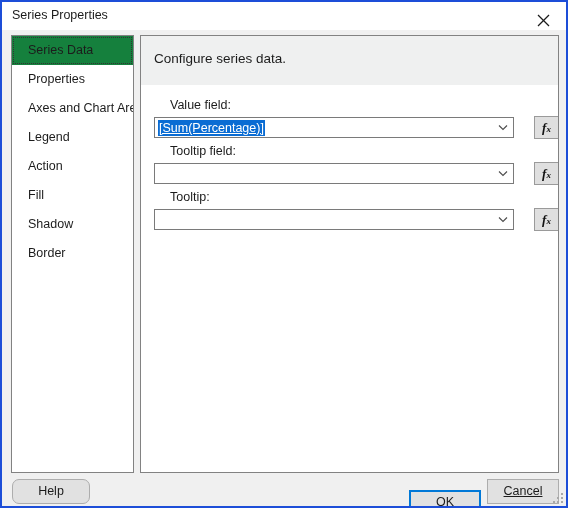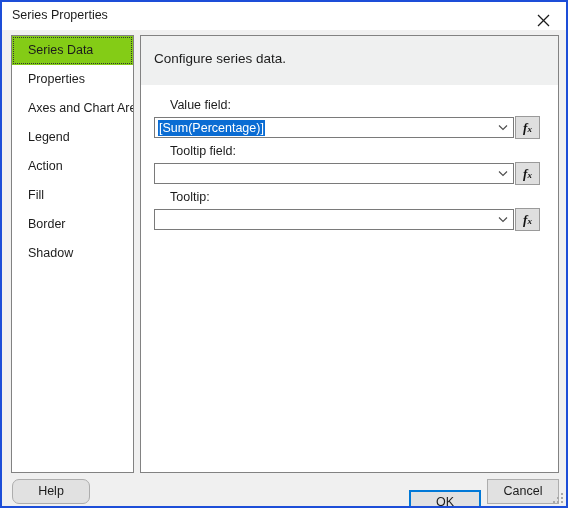--- a/index.html
+++ b/index.html
@@ -82,21 +82,21 @@
     height: 29px;
     line-height: 29px;
     padding-left: 16px;
     font-size: 12.5px;
     color: #1c1c1c;
     white-space: nowrap;
     box-sizing: border-box;
     cursor: default;
   }
   .nav-item.selected {
-    background: #84cc16;
+    background: #15803d;
     outline: 1px dotted #333333;
     outline-offset: -2px;
   }
 
   
   #content-panel {
     position: absolute;
     left: 136px;
     top: 5px;
     width: 419px;
@@ -152,36 +152,37 @@
     top: 2px;
     font-size: 12.5px;
     line-height: 16px;
     color: #1c1c1c;
     white-space: nowrap;
   }
   .combo-value.selected-text {
     background: #0a6cd3;
     color: #ffffff;
     padding: 0 1px;
+    text-decoration: underline;
   }
   .combo-arrow {
     position: absolute;
     right: 1px;
     top: 0;
     width: 19px;
     height: 19px;
     display: flex;
     align-items: center;
     justify-content: center;
   }
 
   .fx-button {
     width: 25px;
     height: 23px;
-    margin-left: 1px;
+    margin-left: 20px;
     background: #dfdfdf;
     border: 1px solid #9a9a9a;
     box-sizing: border-box;
     display: flex;
     align-items: center;
     justify-content: center;
     padding: 0;
     cursor: default;
     font-family: "Liberation Serif", serif;
     font-style: italic;
@@ -214,21 +215,21 @@
     font-family: "Liberation Sans", sans-serif;
     font-size: 12.5px;
     color: #1c1c1c;
     cursor: default;
     padding: 0;
     line-height: 23px;
     text-align: center;
   }
   #help-button  { left: 8px;   top: 3px; width: 78px; border-radius: 7px; }
   #ok-button    { left: 405px; top: 14px; width: 72px; border: 2px solid #0078d7; line-height: 21px; }
-  #cancel-button{ left: 483px; top: 3px; width: 72px; }
+  #cancel-button{ left: 483px; top: 3px; width: 72px; text-decoration: underline; }
 
   #resize-grip {
     position: absolute;
     right: 3px;
     bottom: 3px;
     width: 12px;
     height: 12px;
   }
   #resize-grip i {
     position: absolute;
@@ -268,24 +269,24 @@
       <div class="nav-item">
         <span>Legend</span>
       </div>
       <div class="nav-item">
         <span>Action</span>
       </div>
       <div class="nav-item">
         <span>Fill</span>
       </div>
       <div class="nav-item">
+        <span>Shadow</span>
+      </div>
+      <div class="nav-item">
         <span>Border</span>
-      </div>
-      <div class="nav-item">
-        <span>Shadow</span>
       </div>
     </div>
 
     <div id="content-panel">
       <div id="content-header"></div>
       <div id="content-heading">Configure series data.</div>
 
       <div class="field-group" style="top:62px;">
         <span class="field-label">Value field:</span>
         <div class="field-row">

